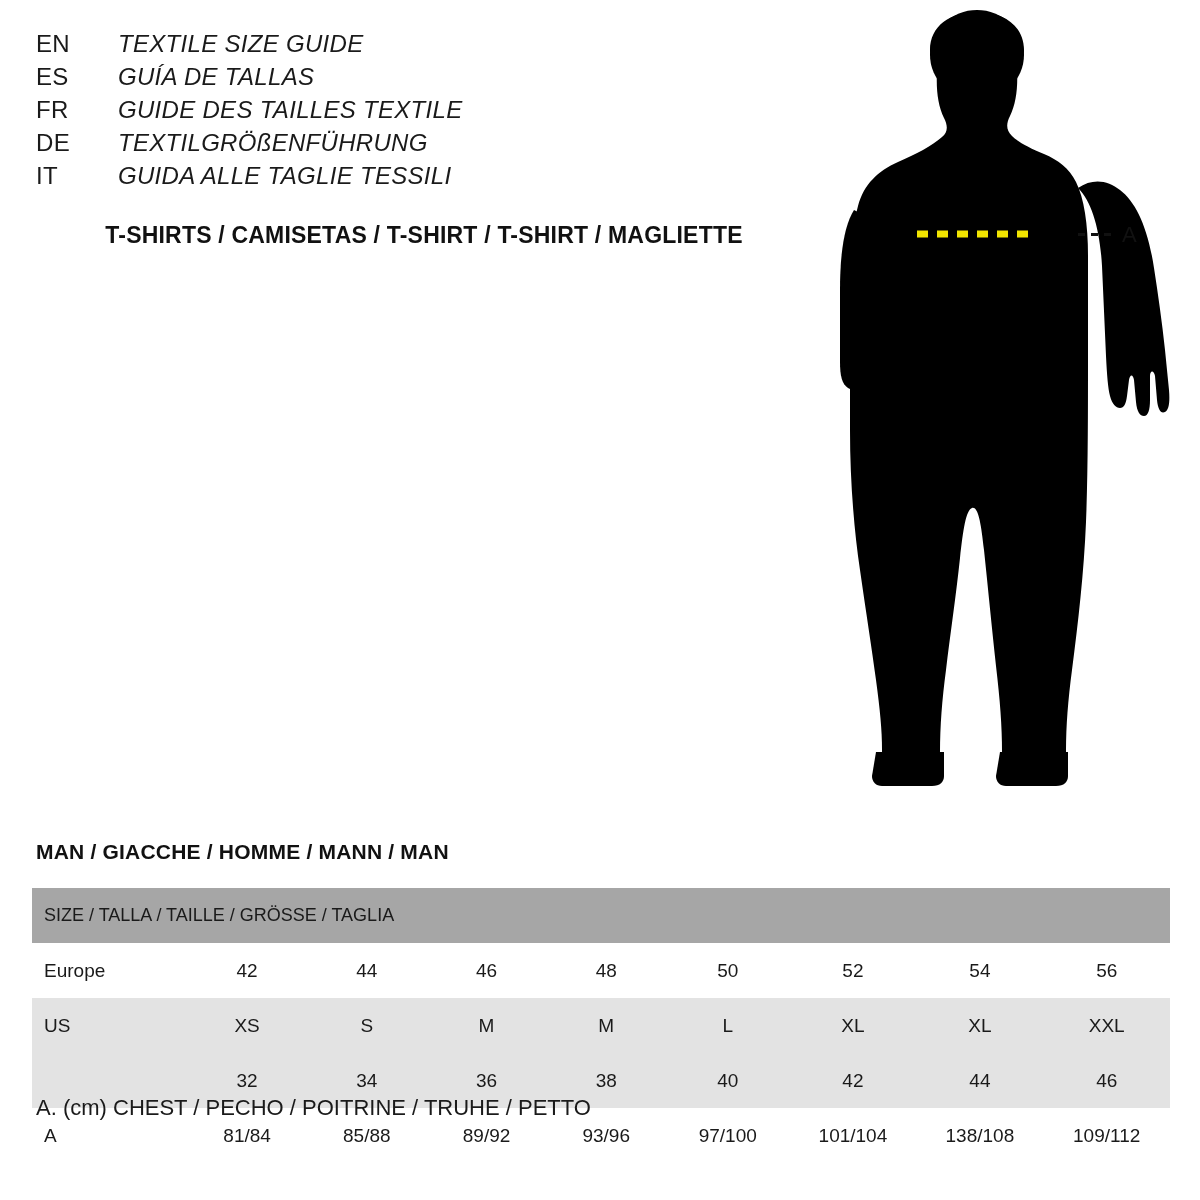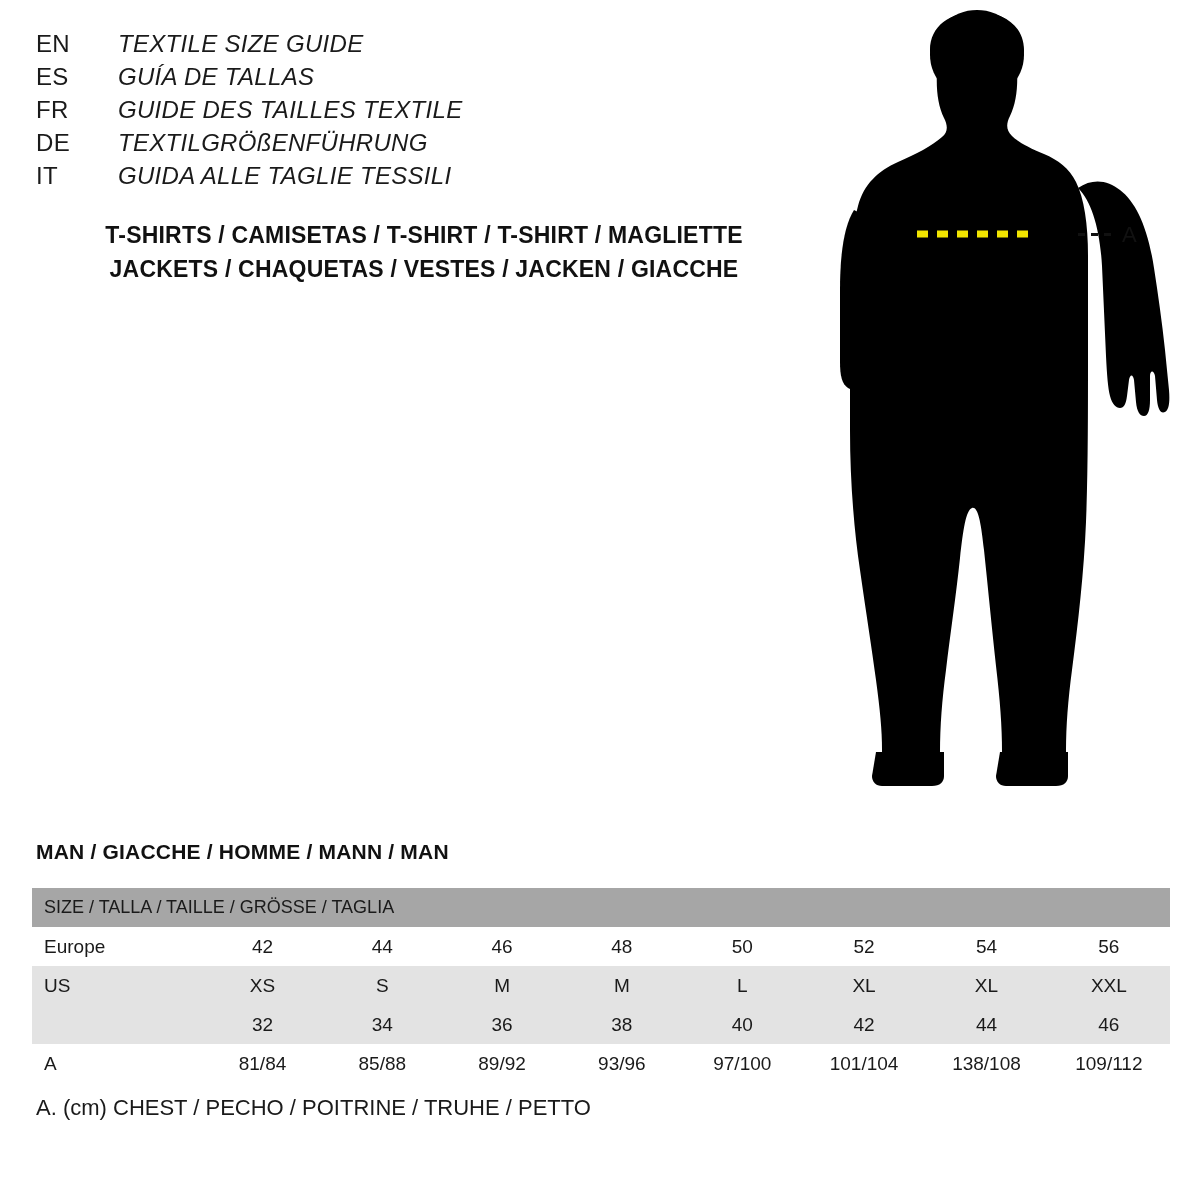--- a/index.html
+++ b/index.html
@@ -97,21 +97,21 @@
 
   table.size-table {
     position: absolute;
     left: 32px;
     top: 888px;
     width: 1138px;
     border-collapse: collapse;
     font-size: 19px;
   }
   table.size-table td {
-    padding: 4px;
+    padding: 12px;
     height: 31px;
     vertical-align: middle;
     color: #1a1a1a;
     font-weight: normal;
   }
   .row-head td {
     background: #a6a6a6;
     font-size: 18px;
     color: #1f1f1f;
   }
@@ -156,21 +156,20 @@
     <span class="lang-text">TEXTILGRÖßENFÜHRUNG</span>
   </div>
   <div class="lang-row">
     <span class="lang-code">IT</span>
     <span class="lang-text">GUIDA ALLE TAGLIE TESSILI</span>
   </div>
 </div>
 
 <div class="garment-block">
   <div class="garment-line">T-SHIRTS / CAMISETAS / T-SHIRT / T-SHIRT / MAGLIETTE</div>
-  <div class="garment-line">JACKETS / CHAQUETAS / VESTES / JACKEN / GIACCHE</div>
 </div>
 
 <div class="figure-wrap">
   <svg width="360" height="790" viewBox="0 0 360 790" xmlns="http://www.w3.org/2000/svg">
     <g>
       <path fill="#000000" d="
         M146,22
         C129,26 118,42 117,62
         C116,80 118,96 124,108
         C128,116 128,122 122,127

